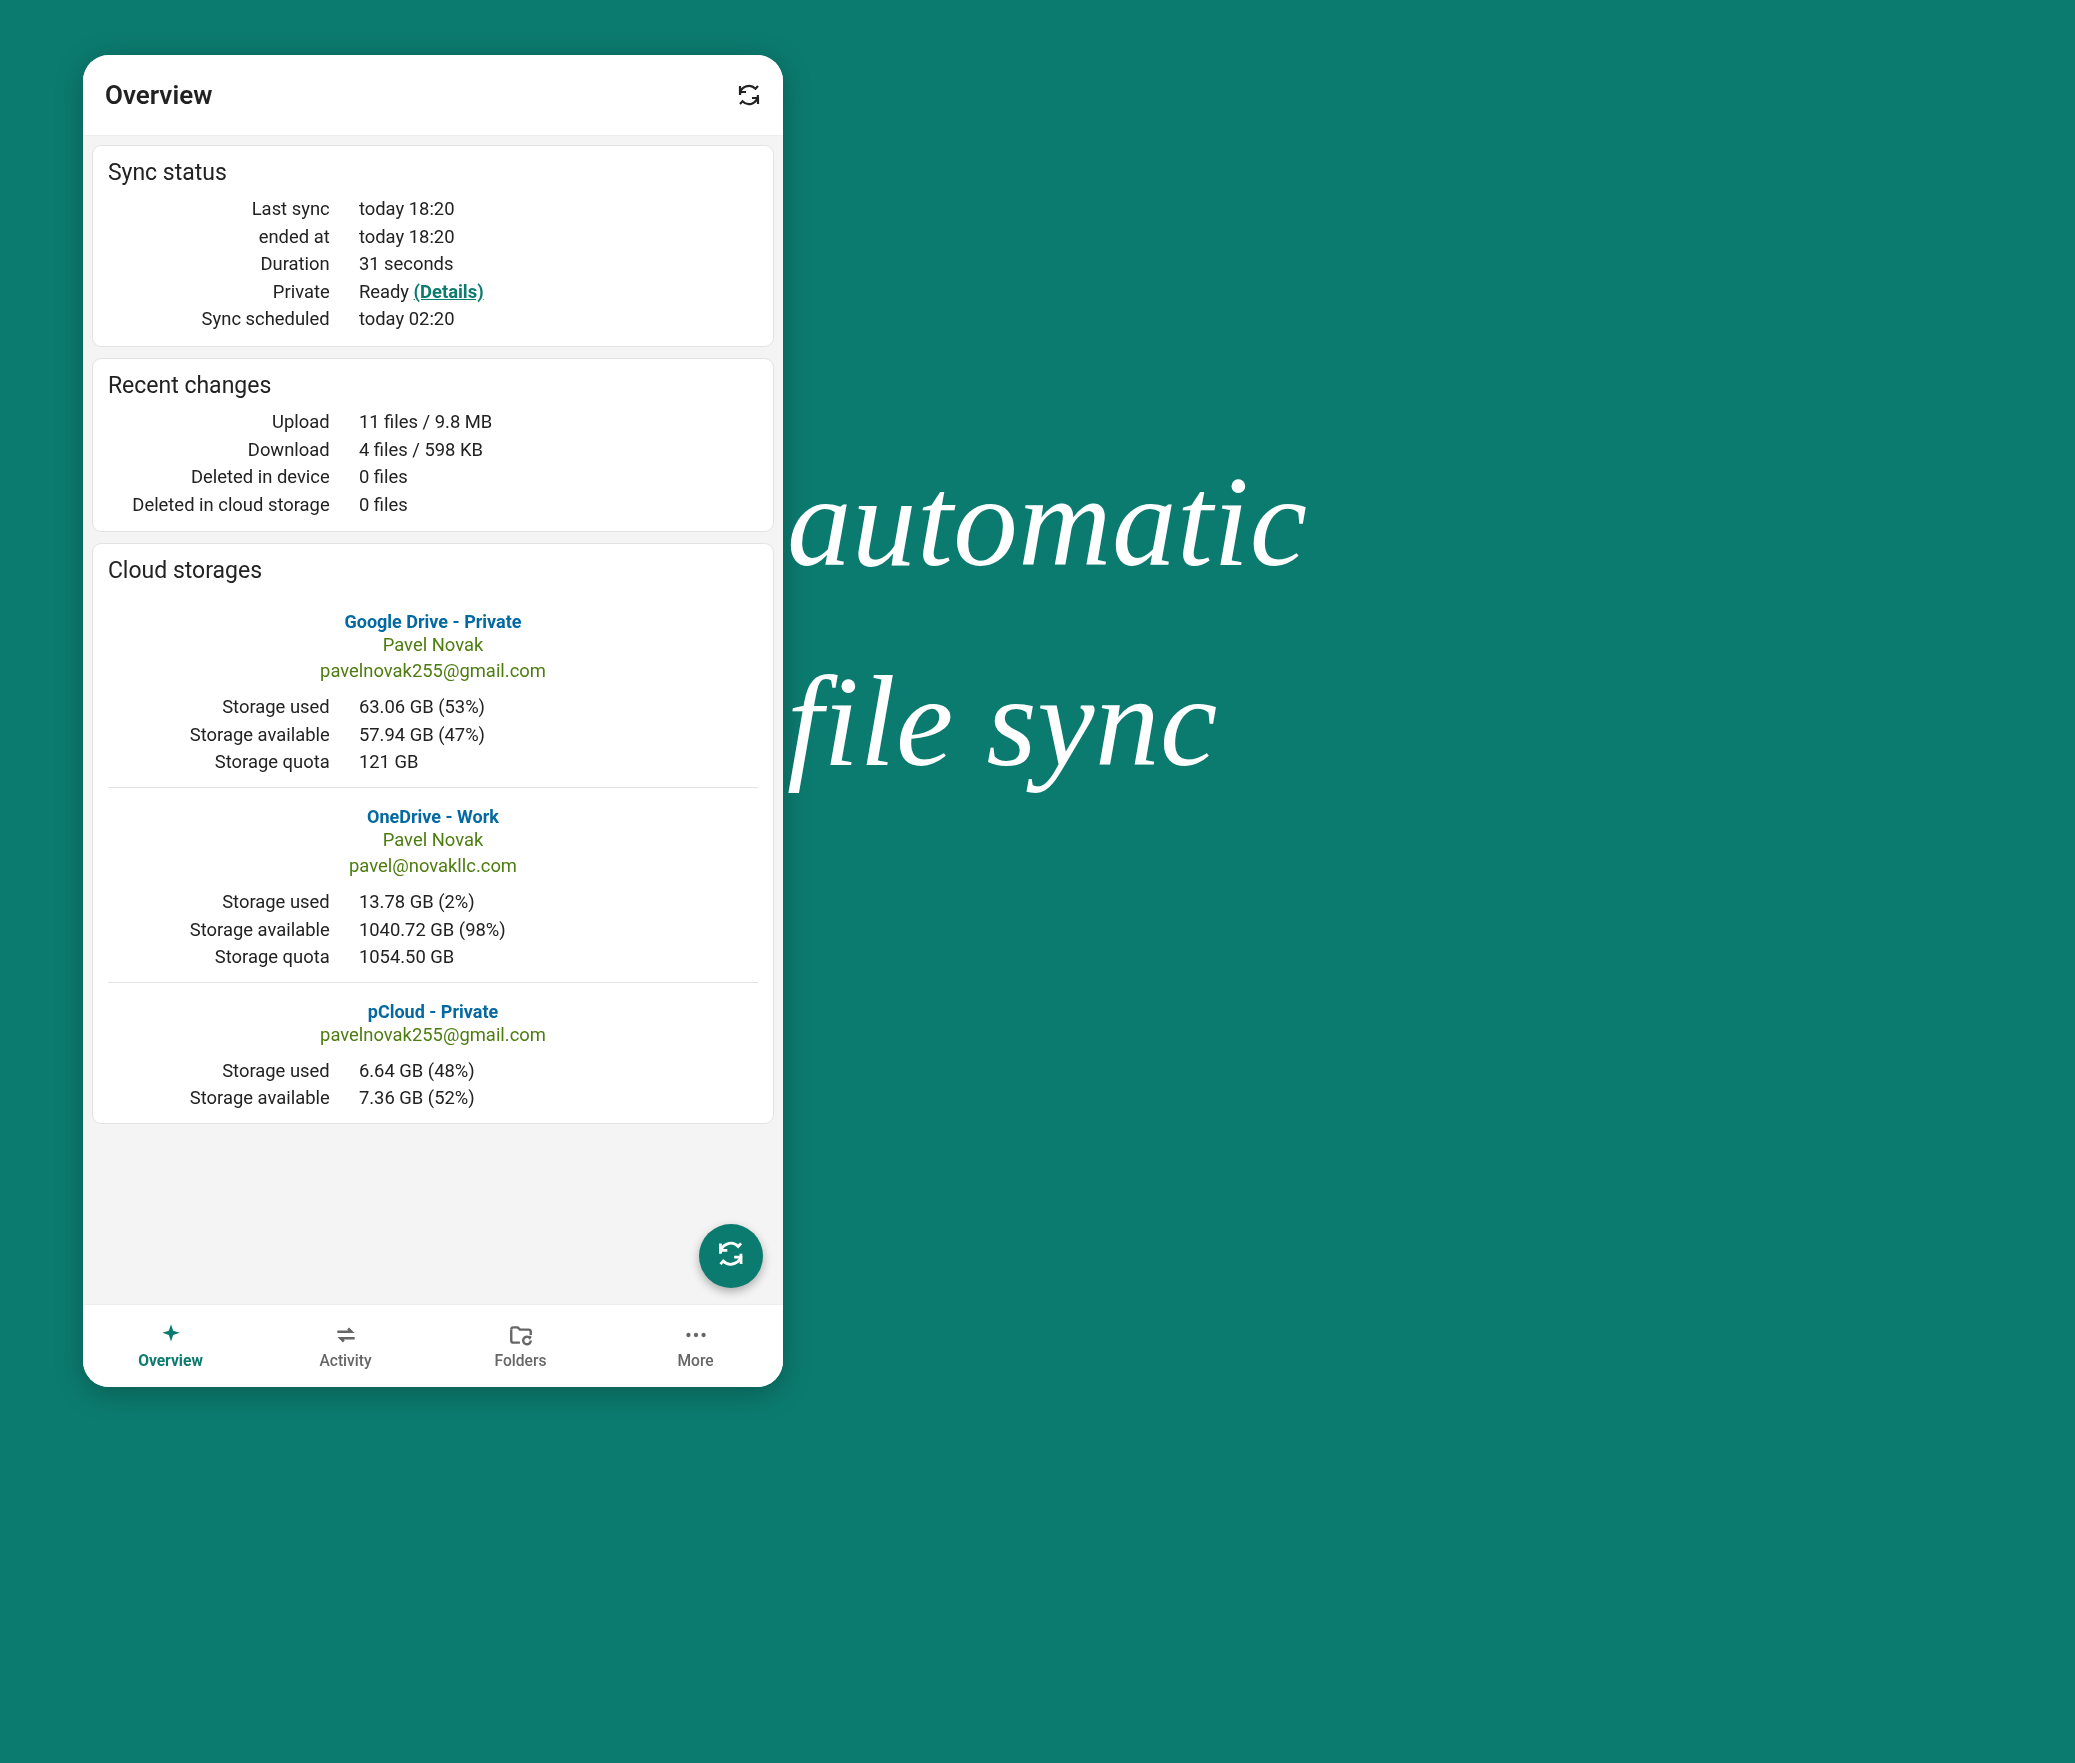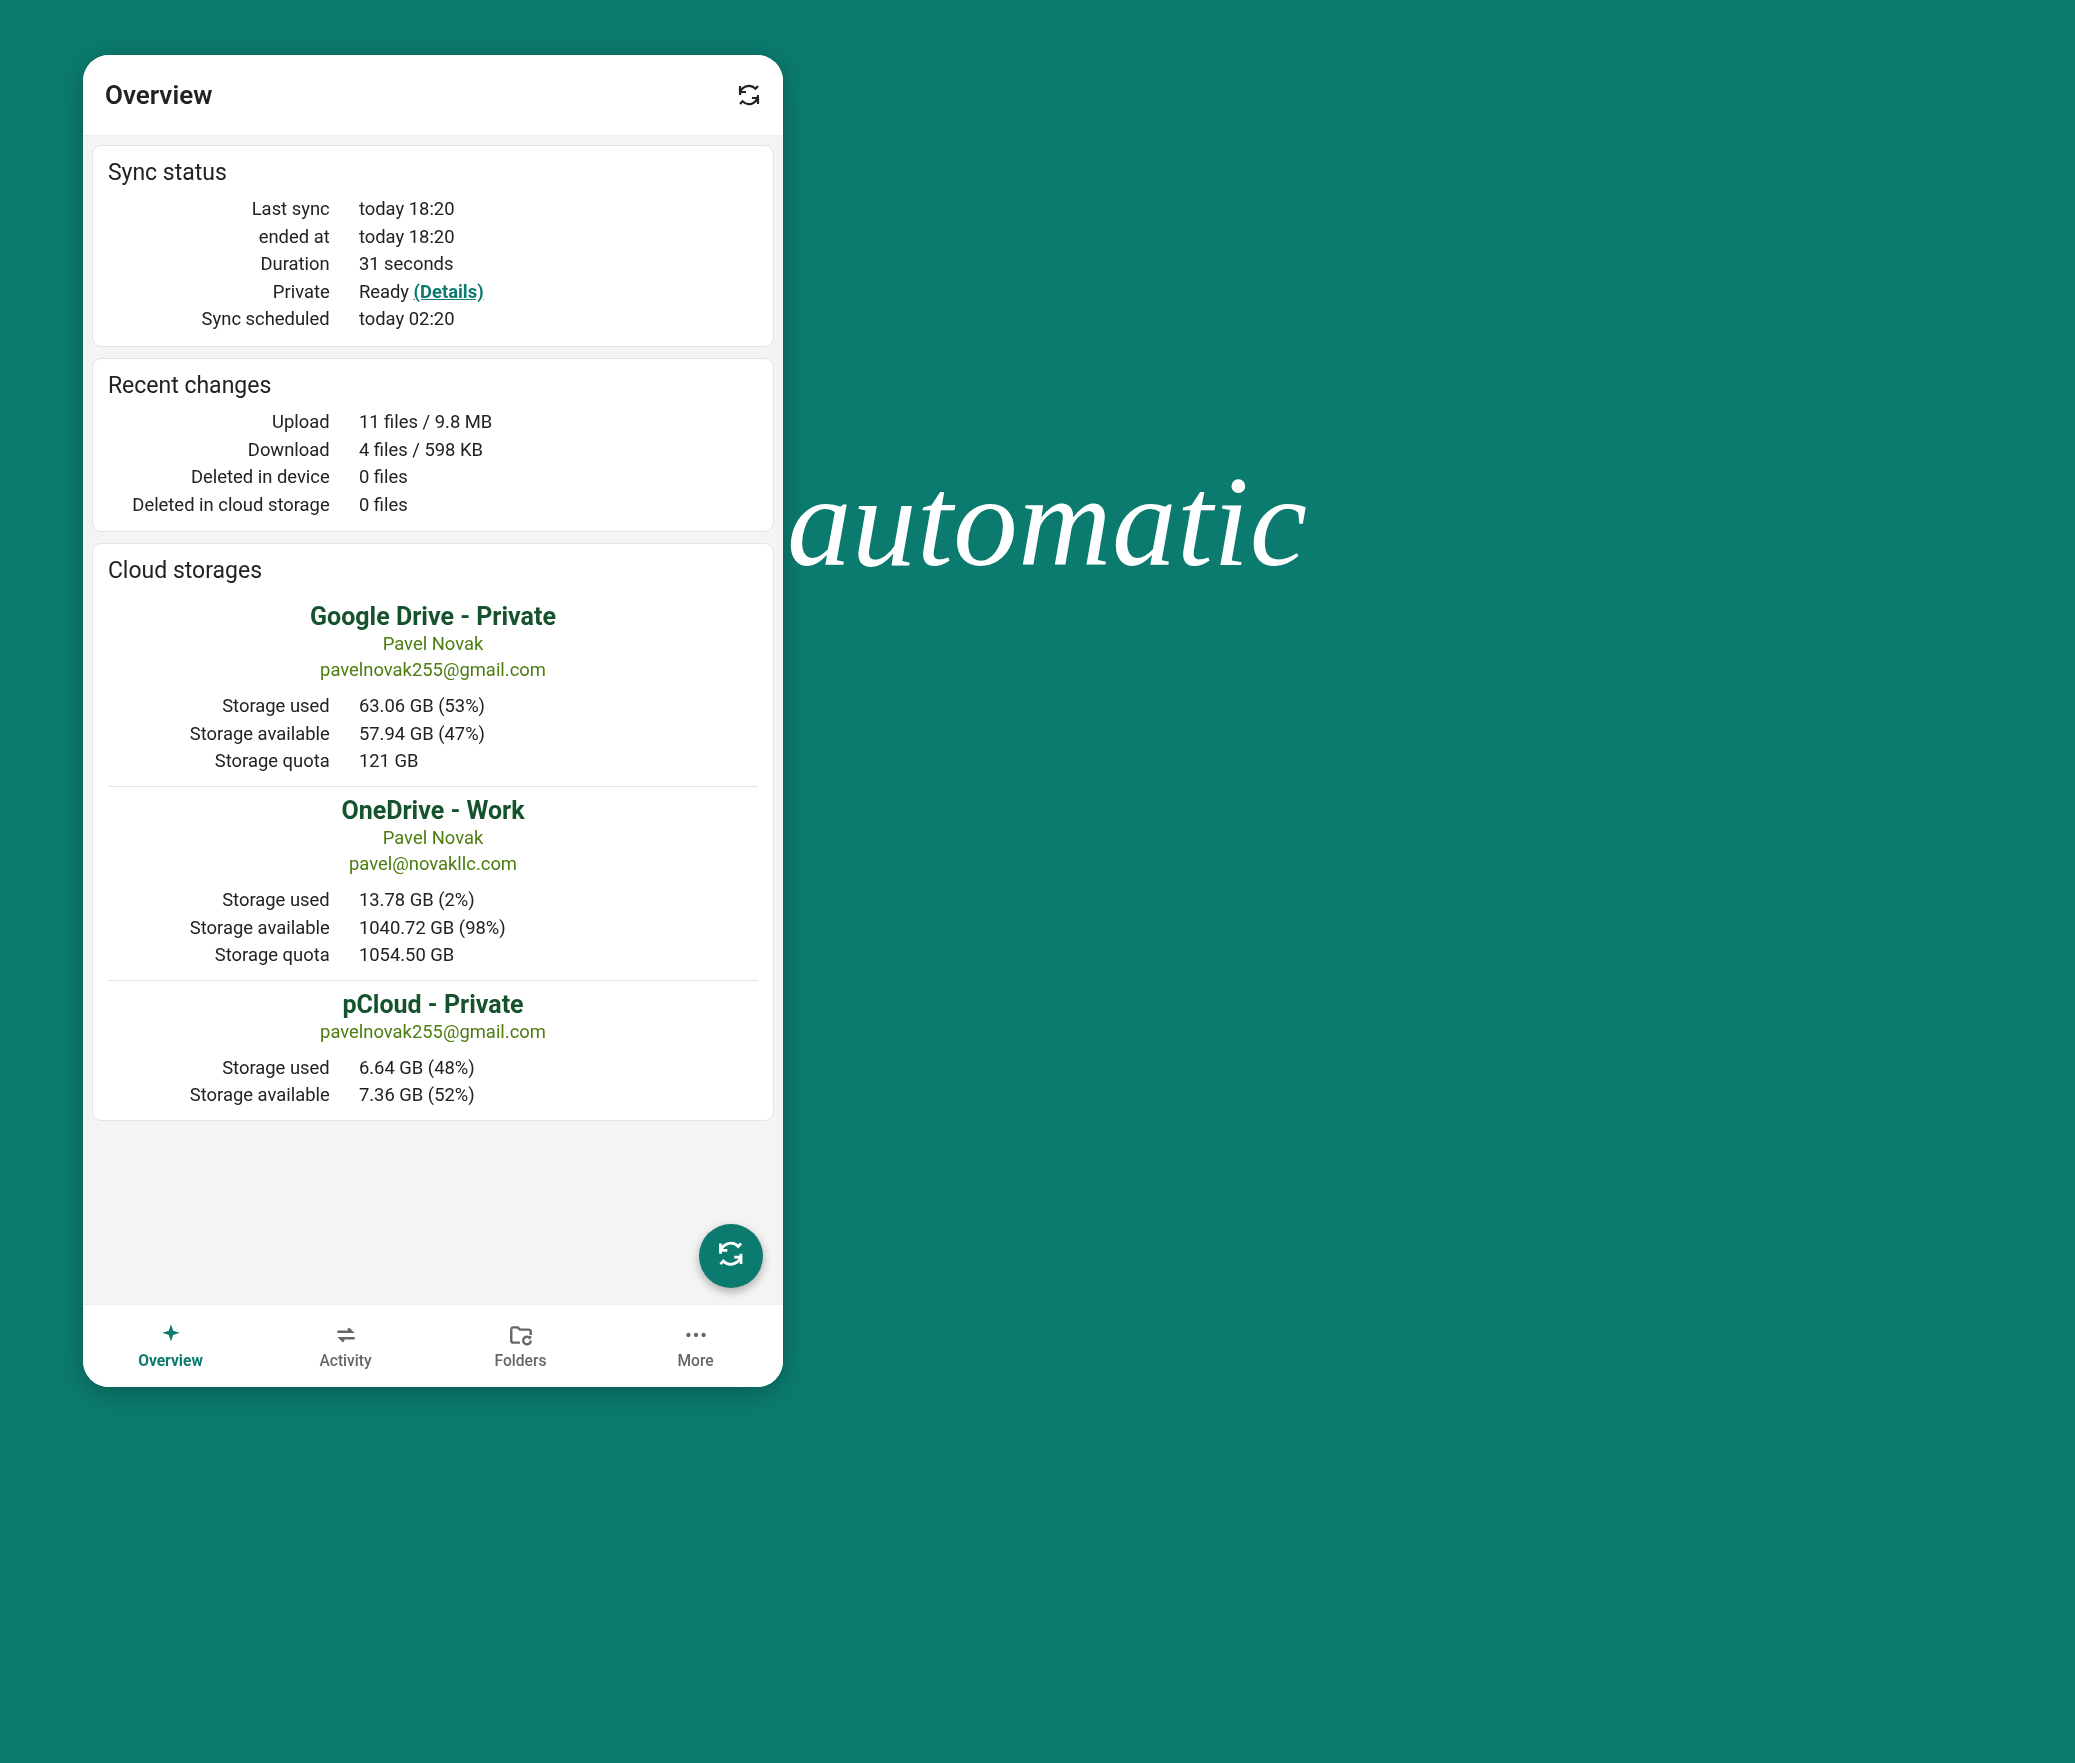--- a/index.html
+++ b/index.html
@@ -77,22 +77,23 @@
     text-decoration: underline;
   }
 
   .acct {
     padding: 9.2px 0 11px 0;
   }
   .acct + .acct { border-top: 0.9px solid #e3e3e3; }
   .acct .name {
     text-align: center;
     font-weight: 700;
-    font-size: 25px;
-    color: #14532d;
+    font-size: 18px;
+    color: #0369a1;
+    margin-top: 9px;
   }
   .acct .user, .acct .email {
     text-align: center;
     font-size: 18.4px;
     color: #4d7c0f;
     line-height: 26px;
   }
   .acct .stats { margin-top: 9px; }
 
   .fab {
@@ -321,14 +322,15 @@
             <circle cx="19" cy="12" r="2"></circle>
           </svg>
       </span>
       <span class="label">More</span>
     </div>
   </div>
 </div>
 
 <div class="headline">
   <div>automatic</div>
+  <div>file sync</div>
 </div>
 
 
 </body></html>

